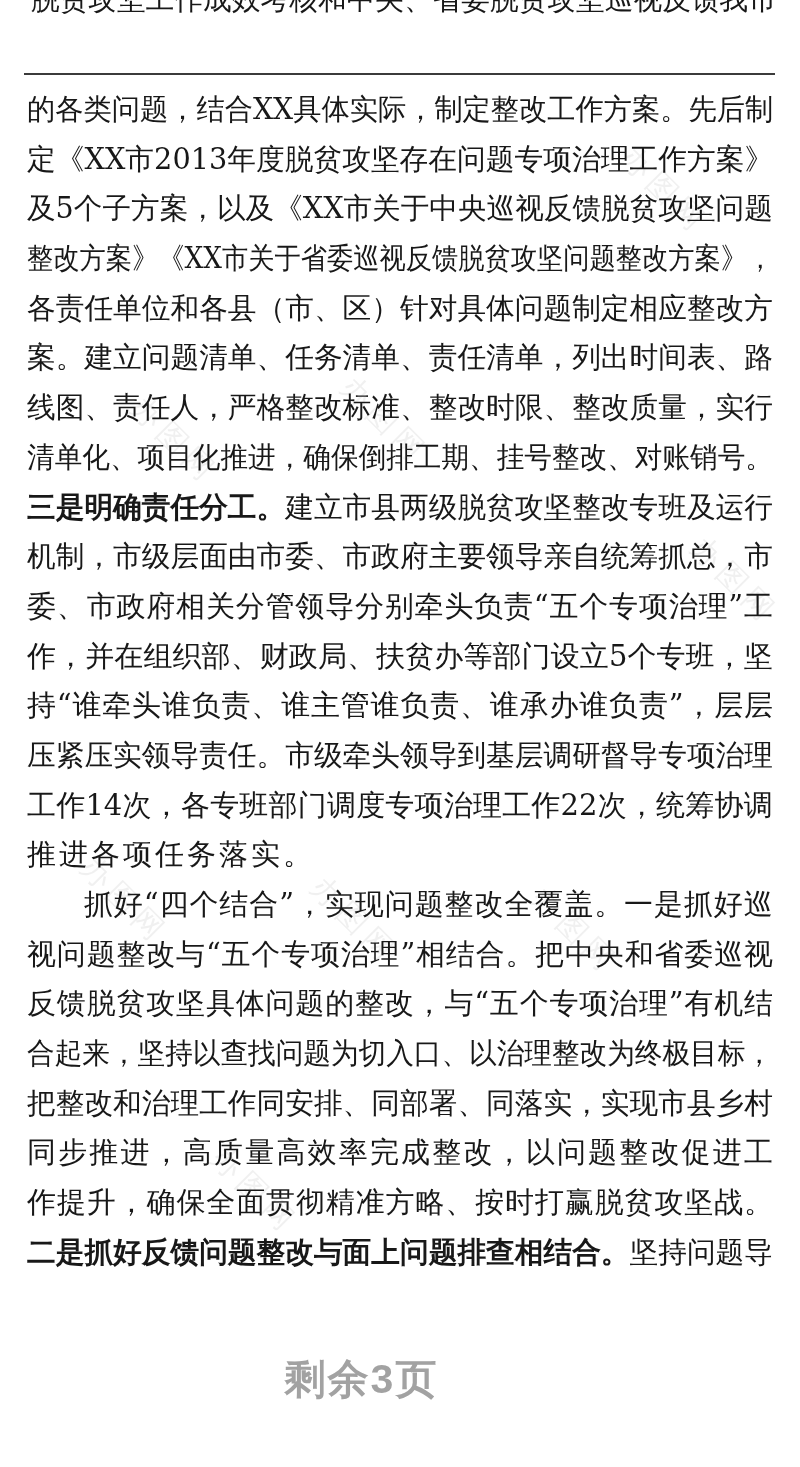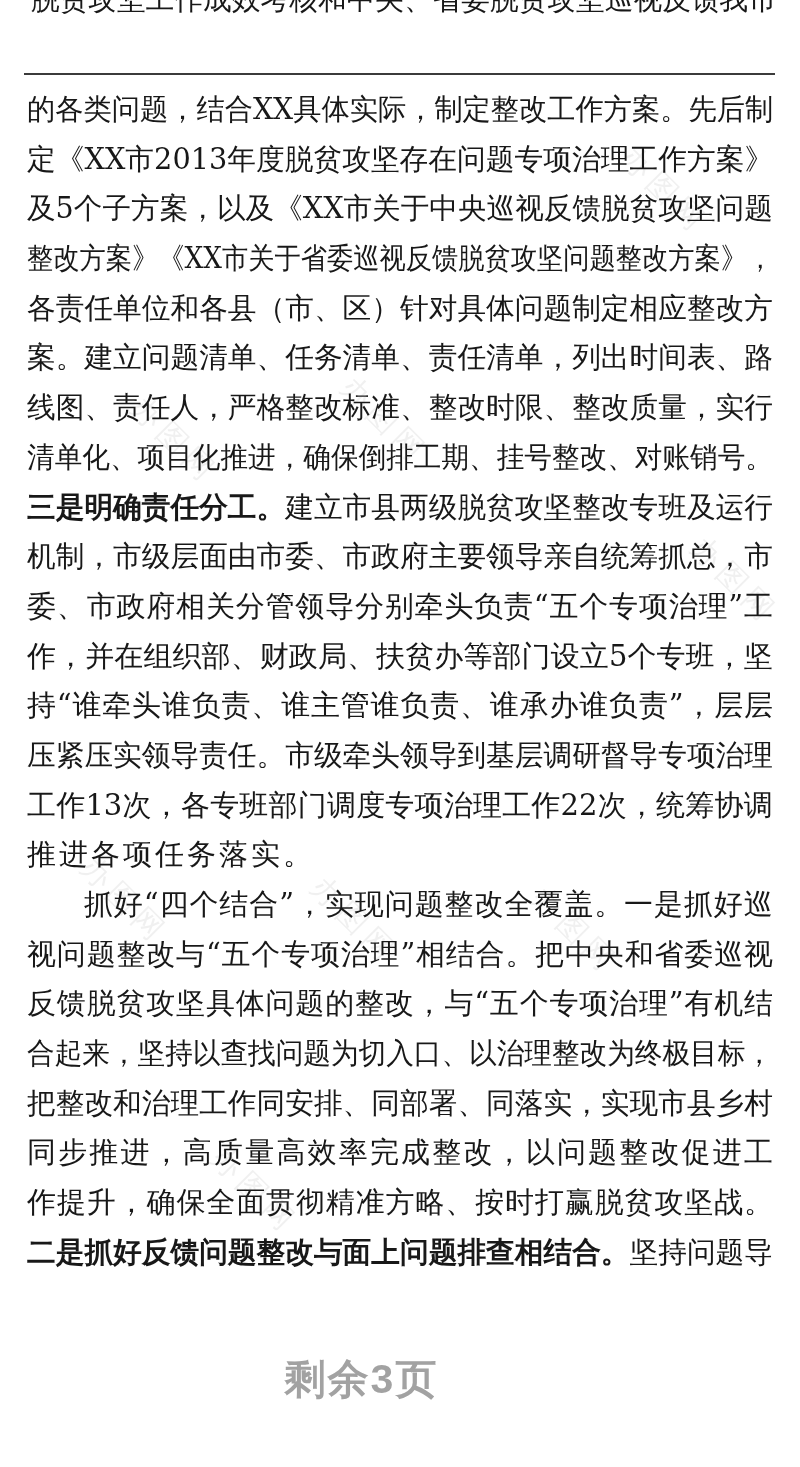--- a/index.html
+++ b/index.html
@@ -480,21 +480,21 @@
         <span>督</span>
         <span>导</span>
         <span>专</span>
         <span>项</span>
         <span>治</span>
         <span>理</span>
       </div>
       <div class="line">
         <span>工</span>
         <span>作</span>
-        <span>13</span>
+        <span>14</span>
         <span>次</span>
         <span>，</span>
         <span>各</span>
         <span>专</span>
         <span>班</span>
         <span>部</span>
         <span>门</span>
         <span>调</span>
         <span>度</span>
         <span>专</span>

